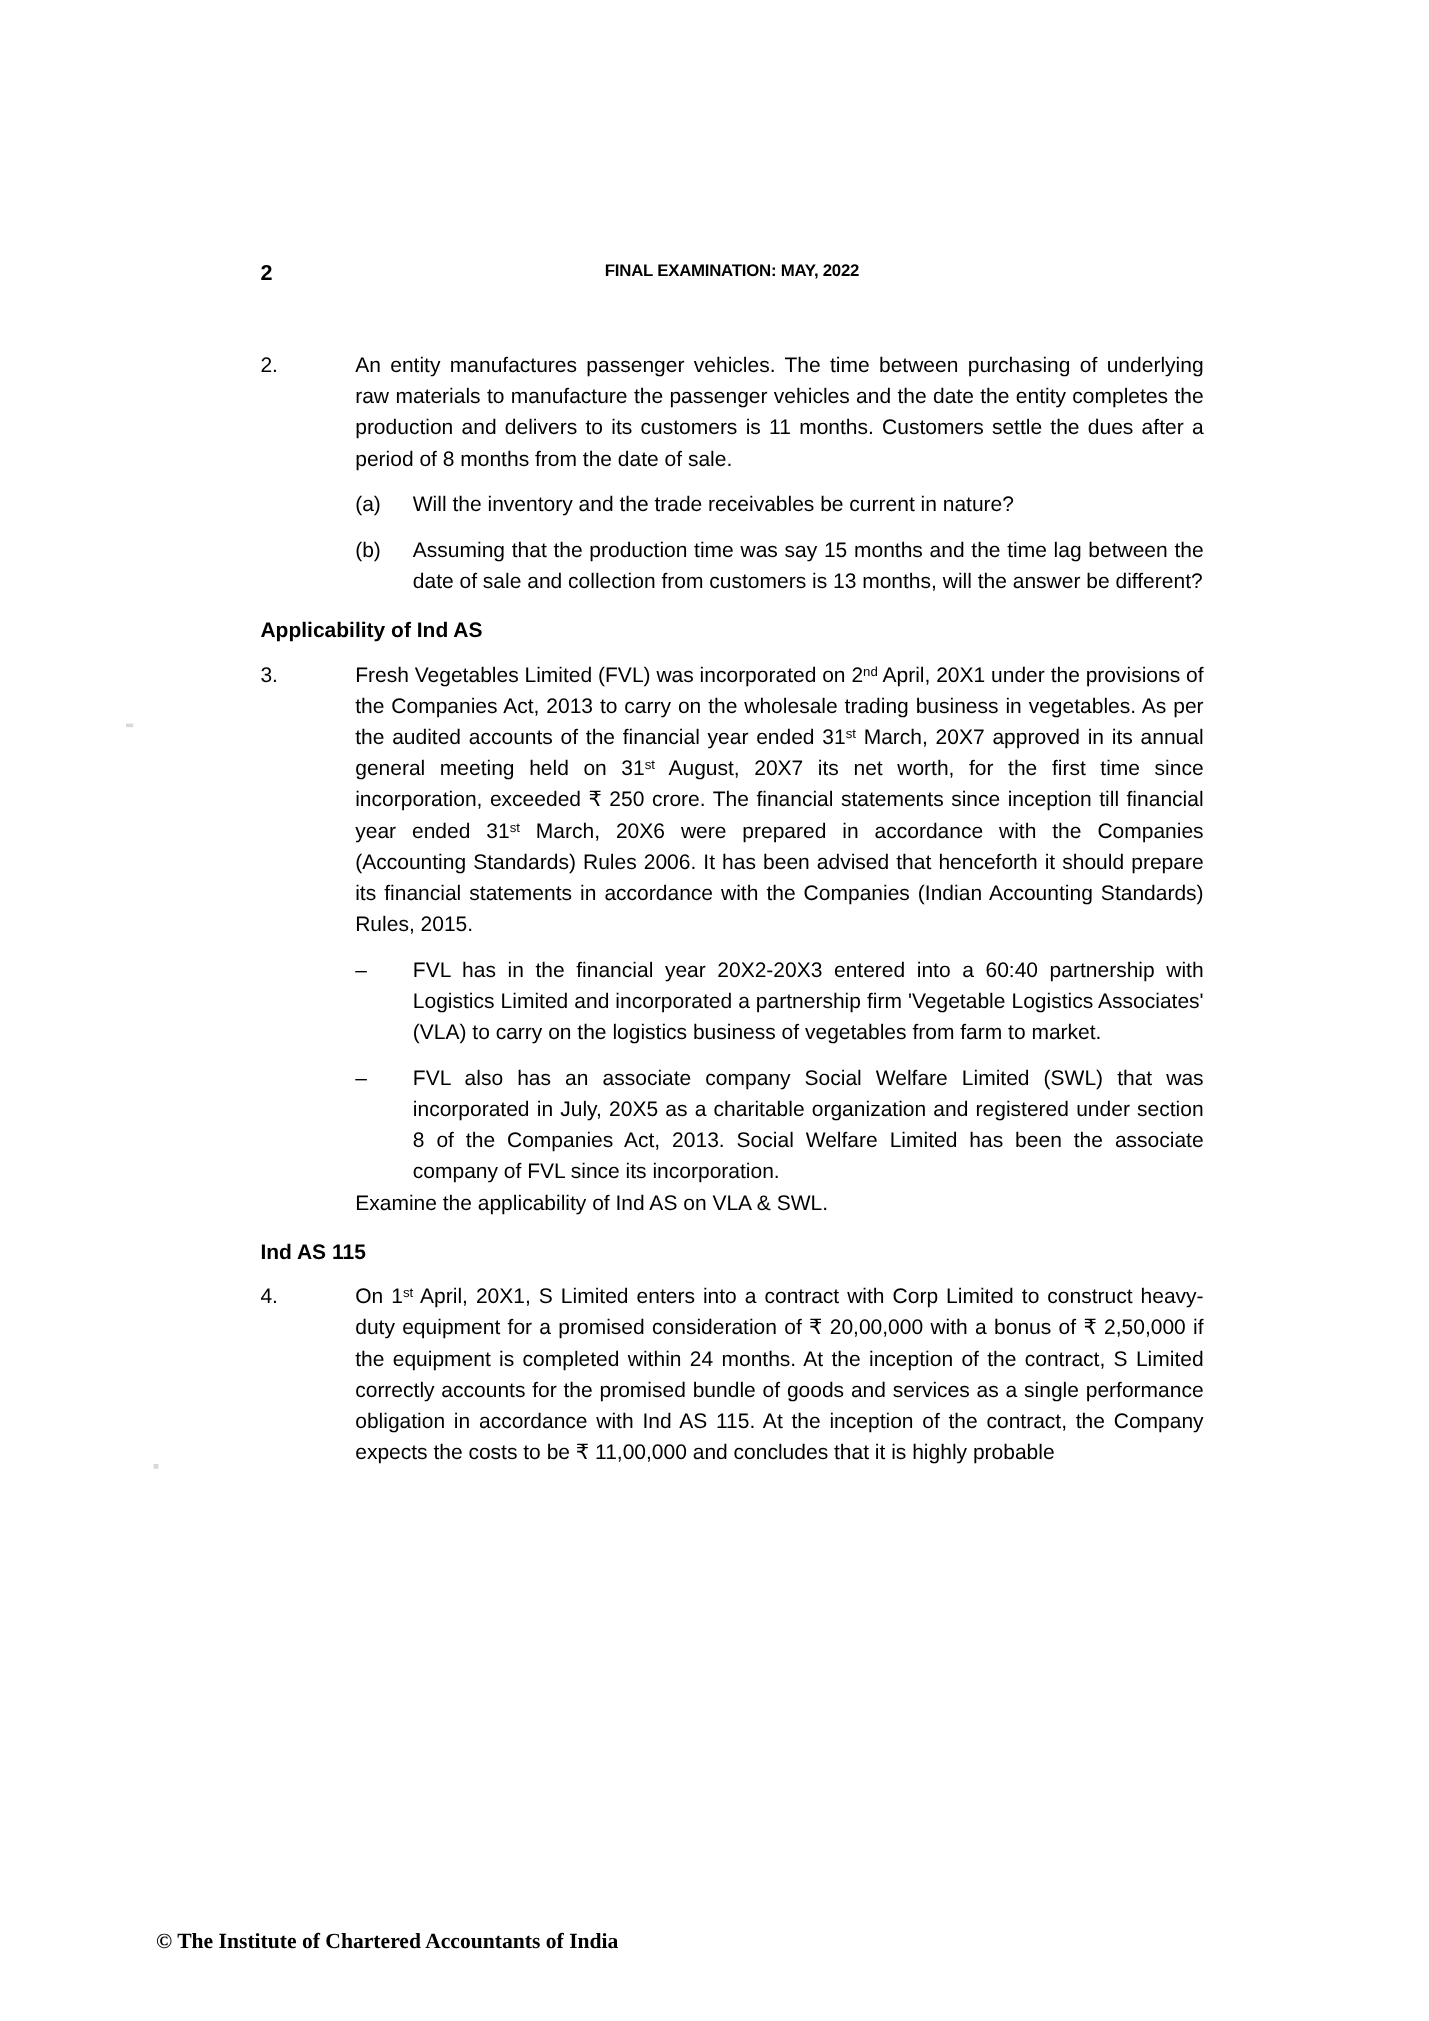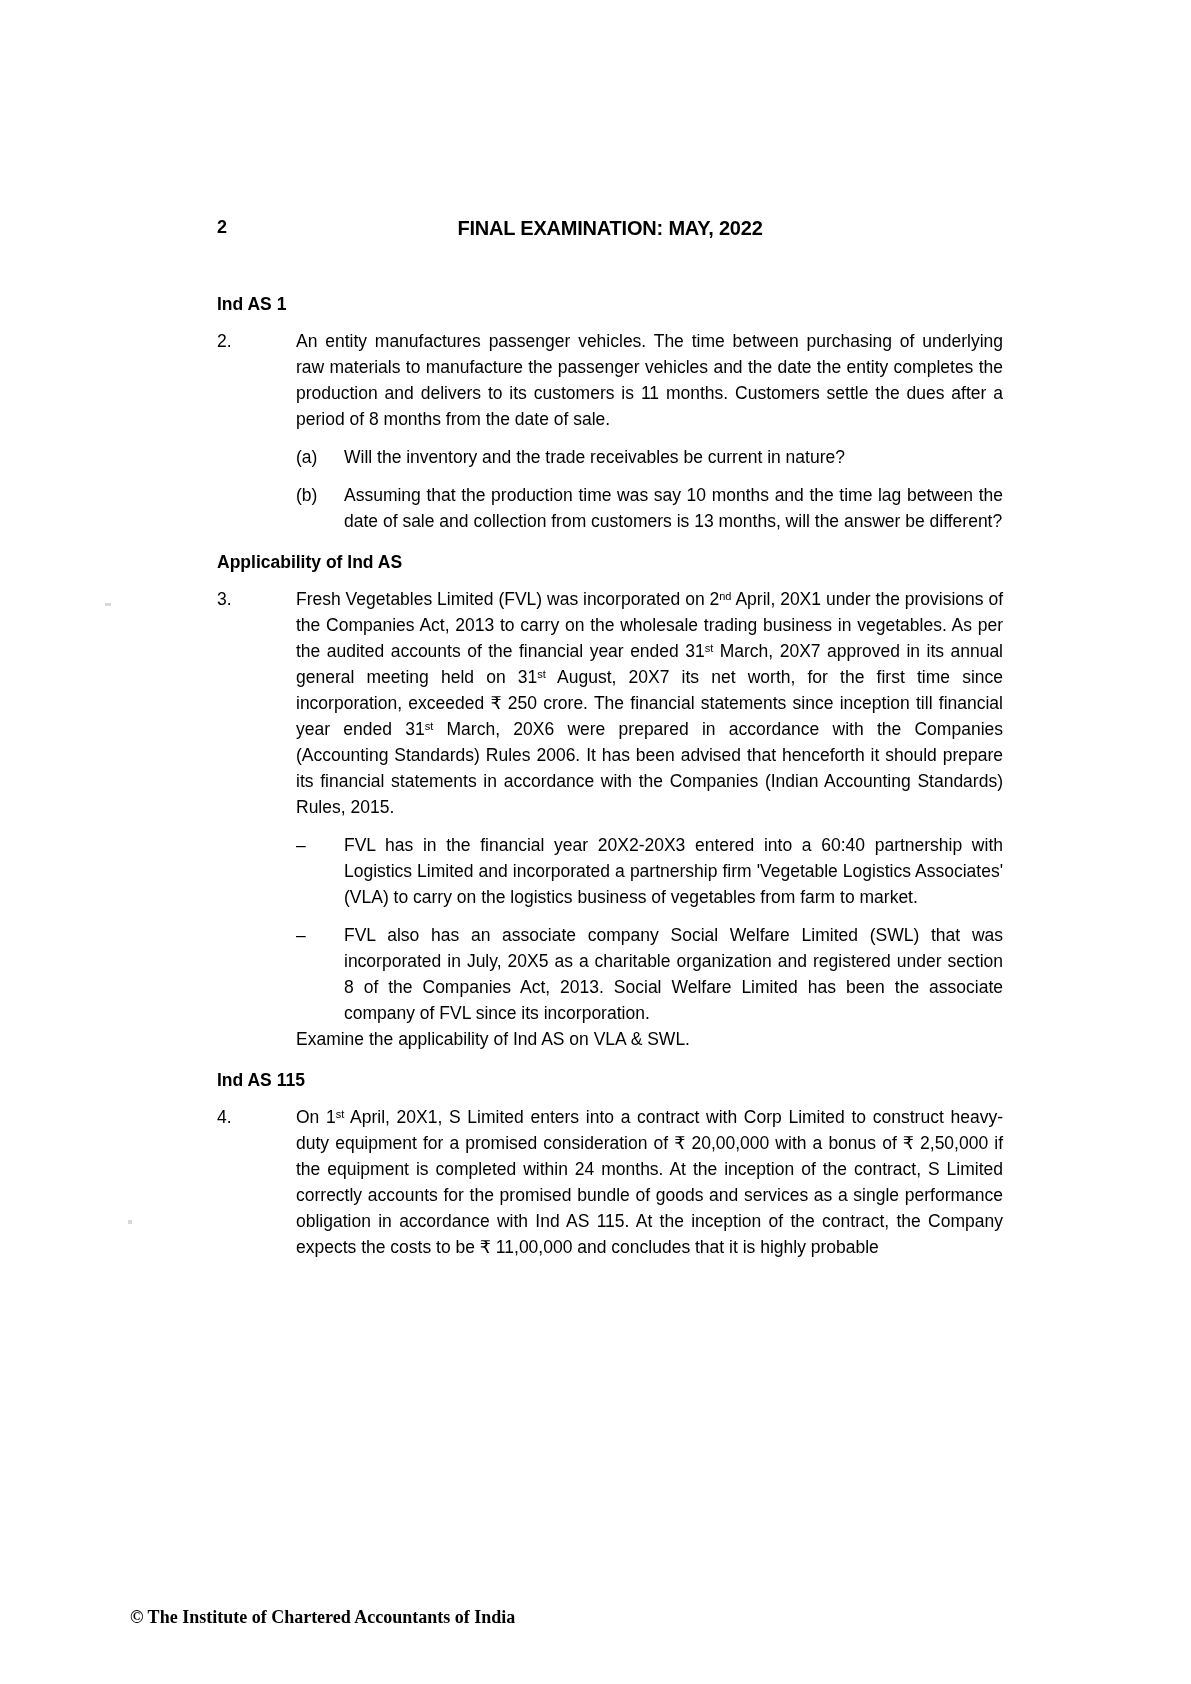--- a/index.html
+++ b/index.html
@@ -19,21 +19,21 @@
     left: 217px; top: 217px; width: 786px;
     height: 26px;
   }
   .page-num {
     position: absolute; left: 0; top: 0;
     font-weight: 700; font-size: 18px;
   }
   .header-title {
     position: absolute; left: 0; right: 0; top: 0;
     text-align: center;
-    font-weight: 700; font-size: 20px;
+    font-weight: 700; font-size: 14px;
     letter-spacing: -0.2px;
   }
 
   
   .content {
     position: absolute;
     left: 217px; top: 291px; width: 786px;
     font-size: 17.5px;
     line-height: 26px;
   }
@@ -82,33 +82,32 @@
 
 <div class="page">
 
   <div class="header-row">
     <span class="page-num">2</span>
     <div class="header-title">FINAL EXAMINATION: MAY, 2022</div>
   </div>
 
   <div class="content">
 
-    <div class="sec-heading first">Ind AS 1</div>
 
     <div class="item">
       <div class="inum">2.</div>
       <div class="ibody">
         <p class="para just">An entity manufactures passenger vehicles.  The time between purchasing of underlying raw materials to manufacture the passenger vehicles and the date the entity completes the production and delivers to its customers is 11 months.  Customers settle the dues after a period of 8 months from the date of sale.</p>
         <div class="sub">
           <div class="smark">(a)</div>
           <p class="stext">Will the inventory and the trade receivables be current in nature?</p>
         </div>
         <div class="sub">
           <div class="smark">(b)</div>
-          <p class="stext just">Assuming that the production time was say 10 months and the time lag between the date of sale and collection from customers is 13 months, will the answer be different?</p>
+          <p class="stext just">Assuming that the production time was say 15 months and the time lag between the date of sale and collection from customers is 13 months, will the answer be different?</p>
         </div>
       </div>
     </div>
 
     <div class="sec-heading">Applicability of Ind AS</div>
 
     <div class="item">
       <div class="inum">3.</div>
       <div class="ibody">
         <p class="para just"><span>Fresh Vegetables Limited (FVL) was incorporated on 2</span><sup>nd</sup><span> April, 20X1 under the provisions of the Companies Act, 2013 to carry on the wholesale trading business in vegetables. As per the audited accounts of the financial year ended 31</span><sup>st</sup><span> March, 20X7 approved in its annual general meeting held on 31</span><sup>st</sup><span> August, 20X7 its net worth, for the first time since incorporation, exceeded ₹ 250 crore.  The financial statements since inception till financial year ended 31</span><sup>st</sup><span> March, 20X6 were prepared in accordance with the Companies (Accounting Standards) Rules 2006.  It has been advised that henceforth it should prepare its financial statements in accordance with the Companies (Indian Accounting Standards) Rules, 2015.</span></p>

